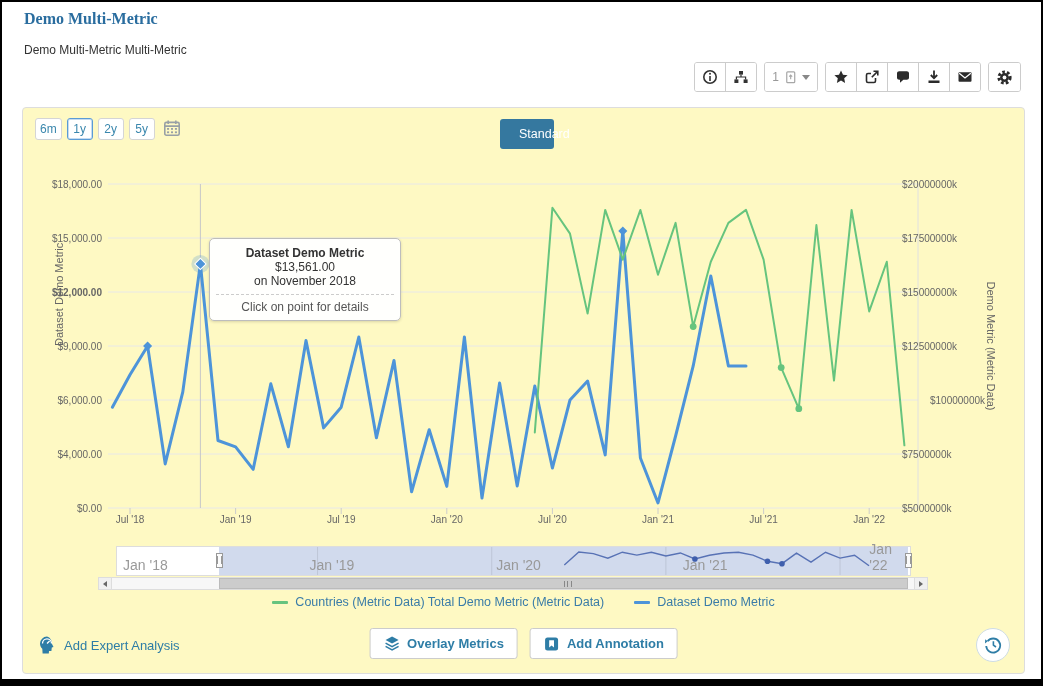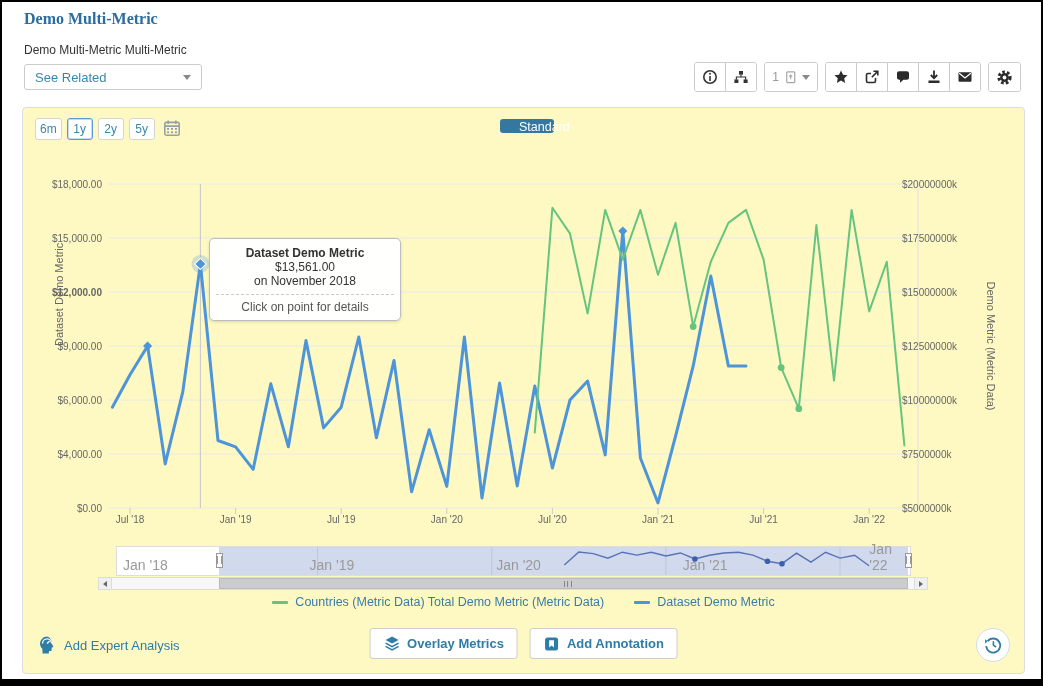--- a/index.html
+++ b/index.html
@@ -22,21 +22,21 @@
   .btn-group .tb-btn:first-child{border-left:none;}
   .pgsel{gap:4px;font-size:12px;color:#999;}
   
   .panel{position:absolute;left:20px;top:105px;width:1003px;height:567px;border:1px solid #ddd;
     border-radius:4px;background:#fef9c3;box-sizing:border-box;}
   .ranges{position:absolute;left:12px;top:10px;display:flex;gap:5px;align-items:center;}
   .range-btn{min-width:26px;height:22px;border:1px solid #d5d5d5;border-radius:3px;background:#fff;
     color:#3a87ad;font-size:12px;padding:0 4px;cursor:pointer;}
   .range-btn.active{border:1px solid #5b9bd5;box-shadow:0 0 0 1px rgba(91,155,213,.35) inset;}
   .cal-btn{border:none;background:none;padding:0;margin-left:3px;cursor:pointer;height:20px;}
-  .standard-btn{position:absolute;left:477px;top:11px;width:54px;height:14px;background:#35789f;
+  .standard-btn{position:absolute;left:477px;top:11px;width:54px;height:30px;background:#35789f;
     color:#fff;border:none;border-radius:3px;font-size:12.5px;cursor:pointer;padding-left:19px;}
   svg.chart{position:absolute;left:0;top:0;width:1003px;height:430px;pointer-events:none;}
   .ytick{position:absolute;font-size:10px;color:#666;}
   .ytick.left{width:75px;text-align:right;left:4px;}
   .ytick.right{left:879px;text-align:right;}
   .xtick{position:absolute;top:406px;font-size:10px;color:#666;transform:translateX(-50%);}
   .axis-title{position:absolute;font-size:11px;color:#666;white-space:nowrap;}
   .axis-title.left{left:30px;top:238px;transform:rotate(-90deg);transform-origin:left top;}
   .axis-title.right{left:974px;top:238px;transform:rotate(90deg) translateX(-50%);transform-origin:left top;}
   
@@ -85,24 +85,20 @@
     border:1px solid #cfdde4;background:#fff;display:flex;align-items:center;justify-content:center;cursor:pointer;}
 </style>
 </head>
 <body>
 
 <div class="frame">
 
   <h1 class="page-title">Demo Multi-Metric</h1>
   <div class="subtitle">Demo Multi-Metric Multi-Metric</div>
 
-  <div class="see-related">
-    <span>See Related</span>
-    <span class="caret"></span>
-  </div>
 
   <div class="toolbar">
     <div class="btn-group">
       <button class="tb-btn" title="Info">
         <svg width="16" height="16" viewBox="0 0 16 16">
           <circle cx="8" cy="8" r="6.2" fill="none" stroke="#333" stroke-width="1.6"></circle>
           <rect x="7.2" y="7" width="1.6" height="5" fill="#333"></rect>
             <circle cx="8" cy="4.8" r="1" fill="#333"></circle>
         </svg>
       </button>
@@ -224,21 +220,21 @@
         <div class="ytick left" style="top: 233px;">$9,000.00</div>
         <div class="ytick left" style="top: 287px;">$6,000.00</div>
         <div class="ytick left" style="top: 341px;">$4,000.00</div>
         <div class="ytick left" style="top: 395px;">$0.00</div>
       </div>
     <div id="yticks-right">
         <div class="ytick right" style="top: 71px;">$20000000k</div>
         <div class="ytick right" style="top: 125px;">$17500000k</div>
         <div class="ytick right" style="top: 179px;">$15000000k</div>
         <div class="ytick right" style="top: 233px;">$12500000k</div>
-        <div class="ytick right" style="top: 287px;">$10000000k</div>
+        <div class="ytick right" style="top: 287px; padding-left: 28px;">$10000000k</div>
         <div class="ytick right" style="top: 341px;">$7500000k</div>
         <div class="ytick right" style="top: 395px;">$5000000k</div>
       </div>
     <div id="xticks">
         <div class="xtick" style="left: 107px; text-align: center;">Jul '18</div>
         <div class="xtick" style="left: 212.6px;">Jan '19</div>
         <div class="xtick" style="left: 318.2px;">Jul '19</div>
         <div class="xtick" style="left: 423.8px;">Jan '20</div>
         <div class="xtick" style="left: 529.4px;">Jul '20</div>
         <div class="xtick" style="left: 635px;">Jan '21</div>

